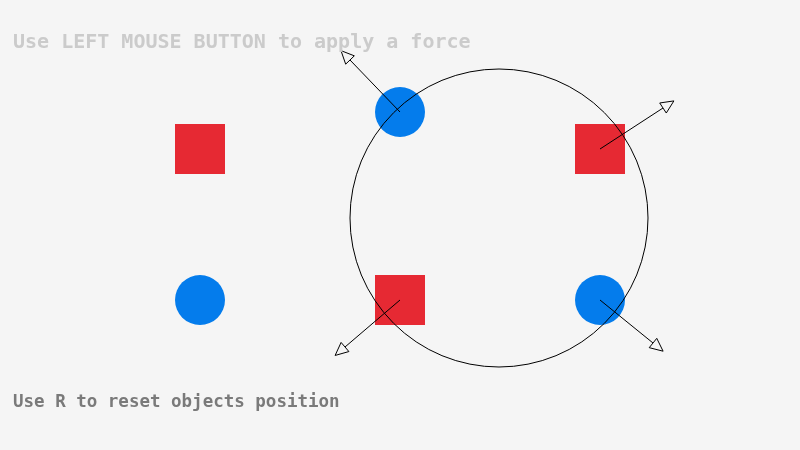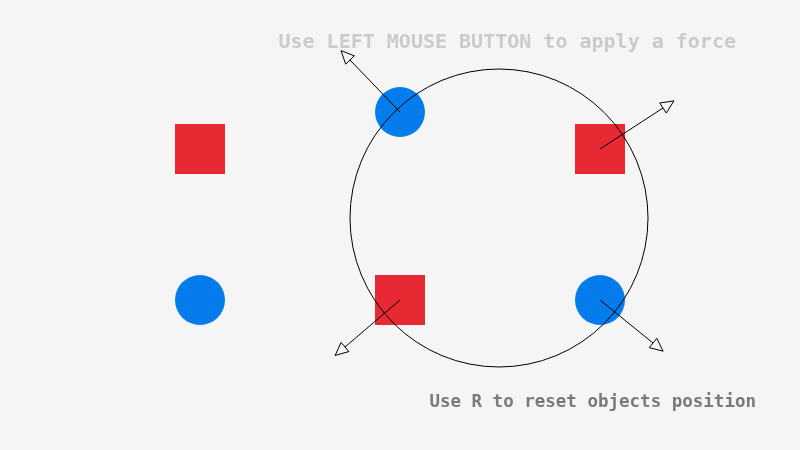--- a/index.html
+++ b/index.html
@@ -14,23 +14,23 @@
     background: #f5f5f5;
   }
   .scene-svg {
     position: absolute;
     left: 0; top: 0;
     width: 800px; height: 450px;
     display: block;
   }
   .instruction {
     position: absolute;
-    left: 0;
+    left: 13px;
     width: 736px;
-    text-align: right;
+    text-align: left;
     font-weight: bold;
     white-space: pre;
     user-select: none;
   }
   .instruction-top {
     top: 29px;
     font-size: 20px;
     line-height: 24px;
     color: #cbcbcb;
     letter-spacing: 0px;
@@ -60,14 +60,14 @@
       <line x1="600" y1="149" x2="663" y2="108" stroke="#000000" stroke-width="1"></line>
       <polygon points="673.8958139237942,100.9090734781657 666.2727353177697,113.0288371955973 659.7272646822303,102.9711628044027" fill="#f5f5f5" stroke="#000000" stroke-width="1"></polygon>
       <line x1="400" y1="300" x2="345" y2="347" stroke="#000000" stroke-width="1"></line>
       <polygon points="335.11699118678223,355.4454802585679 341.1020860345071,342.4386113169764 348.8979139654929,351.5613886830236" fill="#f5f5f5" stroke="#000000" stroke-width="1"></polygon>
       <line x1="600" y1="300" x2="653" y2="343" stroke="#000000" stroke-width="1"></line>
       <polygon points="663.095305822832,351.19053113927873 649.2197548587944,347.65937191823014 656.7802451412056,338.34062808176986" fill="#f5f5f5" stroke="#000000" stroke-width="1"></polygon>
     </svg>
 
   <div class="instruction instruction-top" style="color: rgb(203, 203, 203);">Use LEFT MOUSE BUTTON to apply a force</div>
 
-  <div class="instruction instruction-bottom" style="color: rgb(122, 122, 122); margin-left: 20px;">Use R to reset objects position</div>
+  <div class="instruction instruction-bottom" style="color: rgb(122, 122, 122);">Use R to reset objects position</div>
 </div>
 
 </body></html>

